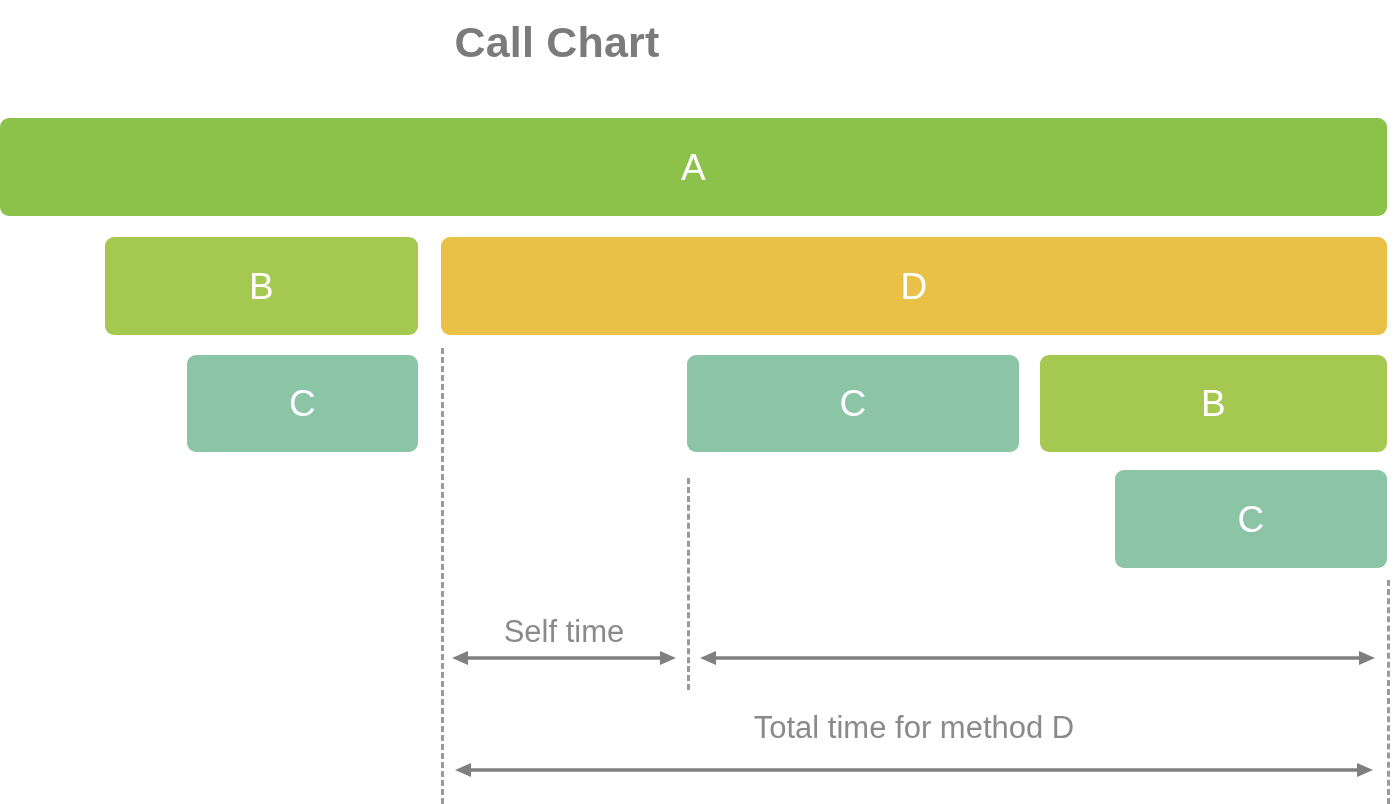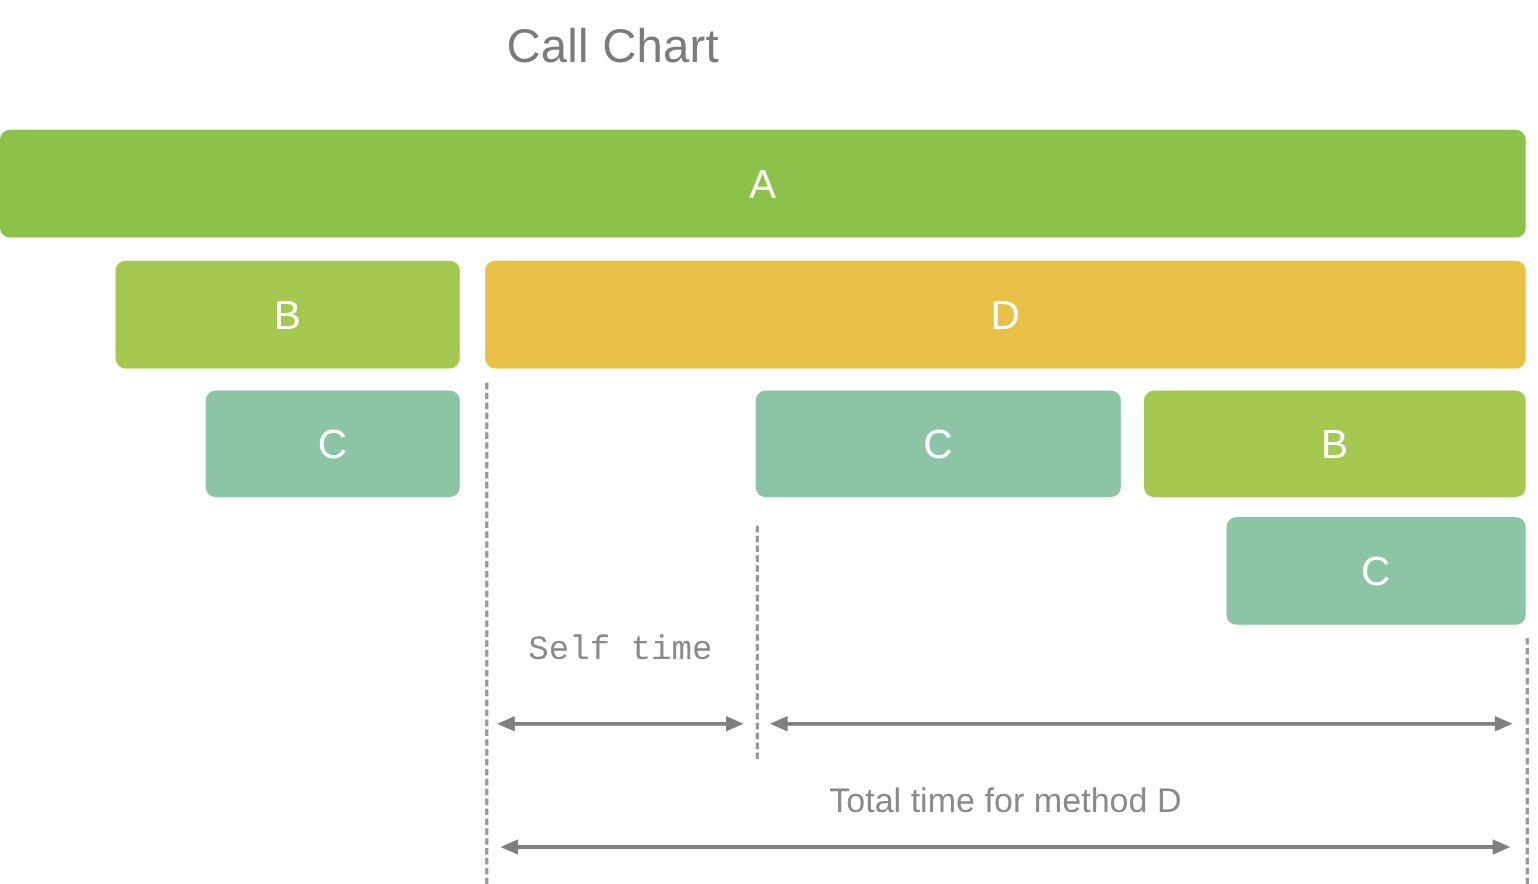--- a/index.html
+++ b/index.html
@@ -21,21 +21,21 @@
   }
 
   
   .chart-title {
     position: absolute;
     left: 0;
     top: 13px;
     width: 1114px;
     text-align: center;
     font-size: 43px;
-    font-weight: 400;
+    font-weight: 700;
     color: #7b7b7b;
     letter-spacing: 0.2px;
     line-height: 58px;
     white-space: nowrap;
   }
 
   
   .bar {
     position: absolute;
     border-radius: 9px;
@@ -116,21 +116,21 @@
   <div class="bar" style="left:1115px; top:470px; width:272px; height:98px; background:#8CC5A5;">
     <span class="bar-label">C</span>
   </div>
 
   <div class="guide" style="left:441px; top:348px; height:456px;"></div>
 
   <div class="guide" style="left:687px; top:478px; height:212px;"></div>
 
   <div class="guide" style="left:1387px; top:580px; height:224px;"></div>
 
-  <div class="measure-label" style="left:441px; top:572px; width:246px;font-family:Liberation Mono, monospace;">Self time</div>
+  <div class="measure-label" style="left:441px; top:612px; width:246px;">Self time</div>
 
   <div class="measure-arrow" style="left:452px; top:646px; width:224px;">
     <svg viewBox="0 0 224 24" preserveAspectRatio="none">
       <line x1="11" y1="12" x2="213" y2="12" stroke="#7f7f7f" stroke-width="3.5"></line>
       <polygon points="0,12 16,5 16,19" fill="#7f7f7f"></polygon>
       <polygon points="224,12 208,5 208,19" fill="#7f7f7f"></polygon>
     </svg>
   </div>
 
 

